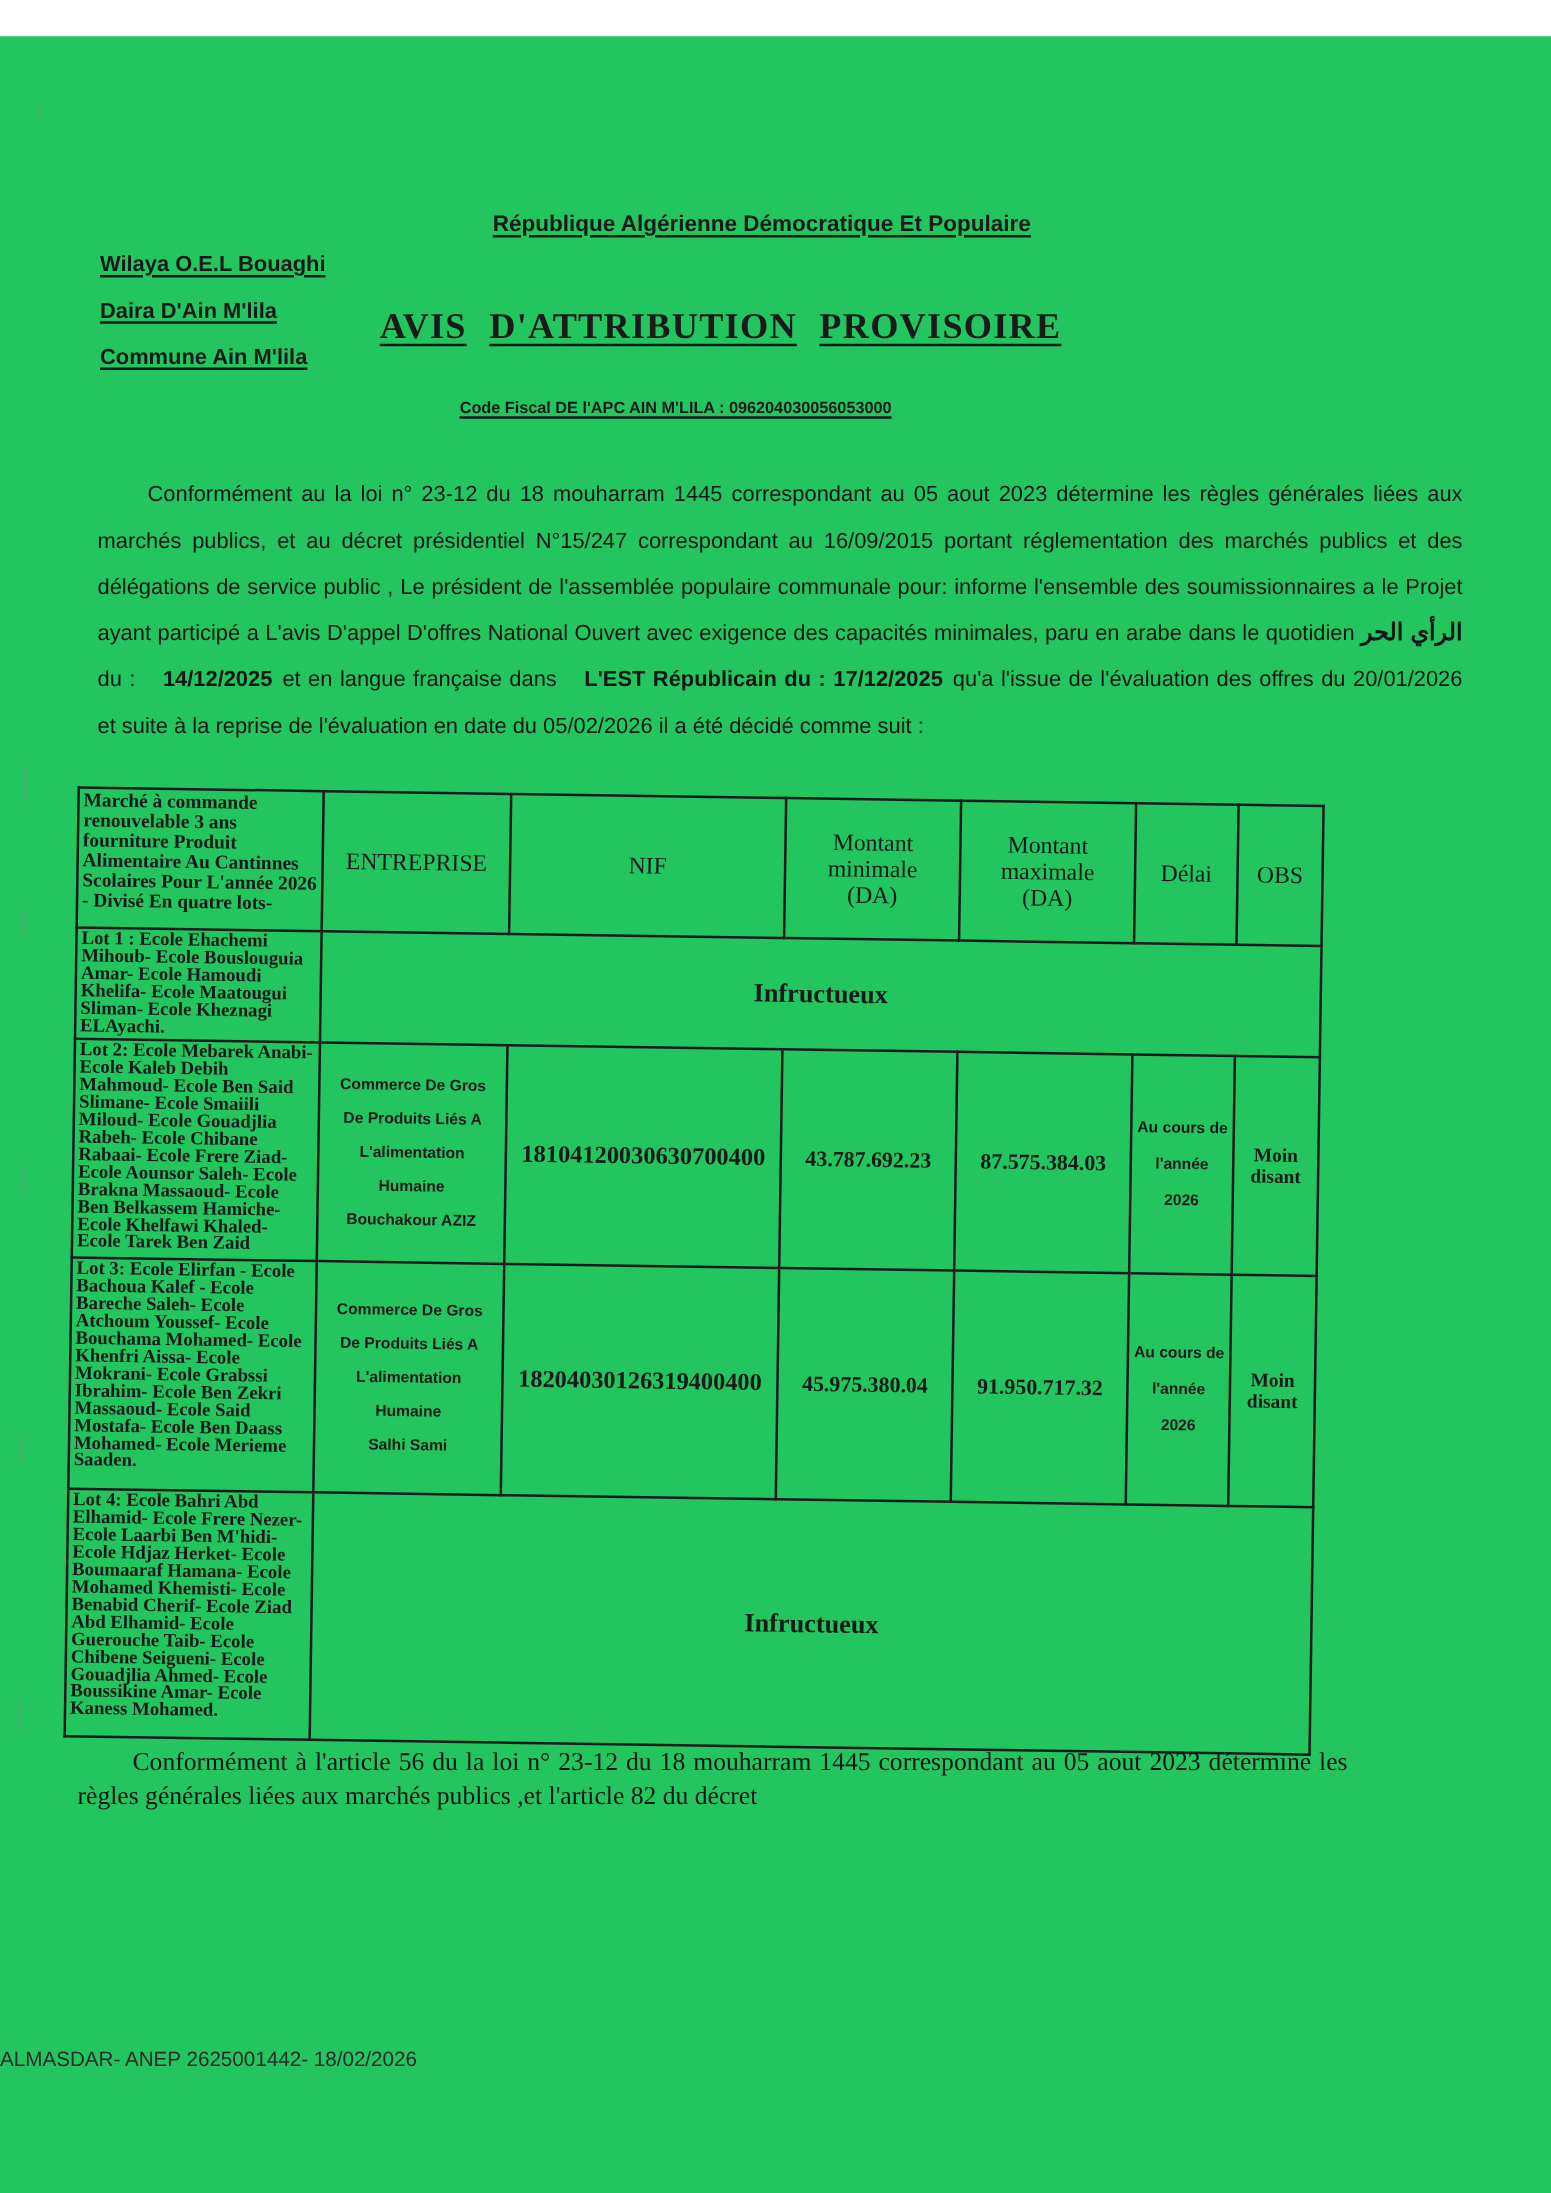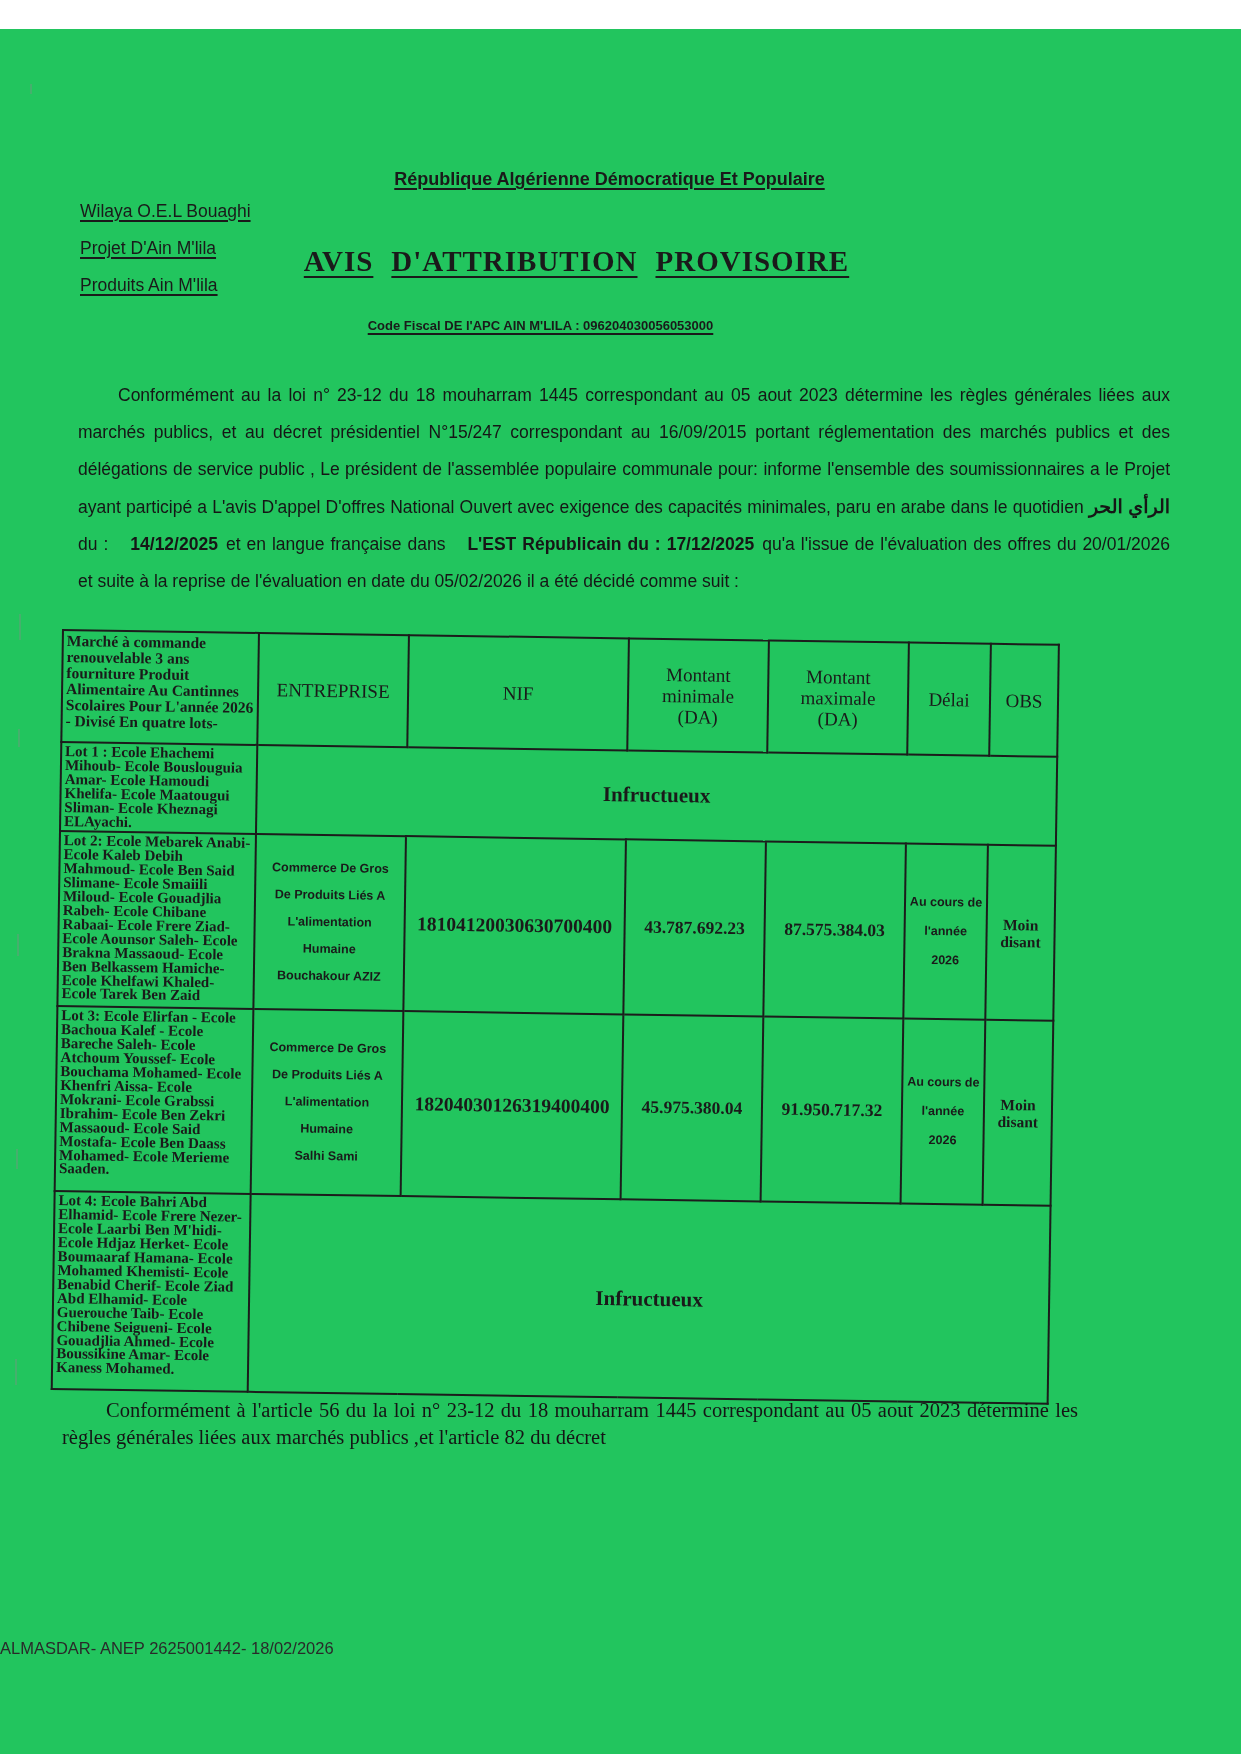--- a/index.html
+++ b/index.html
@@ -10,21 +10,21 @@
   .u { text-decoration:underline; text-underline-offset:3px; text-decoration-thickness:1.5px; }
   .b { font-weight:bold; }
   .pre { white-space:pre-line; }
 
   
   .republic {
     position:absolute; top:140px; left:0; width:100%; padding-right:22px; box-sizing:border-box;
     text-align:center; font-weight:bold; font-size:18px;
   }
   .org-block { position:absolute; top:172px; left:80px; }
-  .org-line { font-weight:normal; font-size:17.5px; margin-bottom:16px; }
+  .org-line { font-weight:bold; font-size:17.5px; margin-bottom:16px; }
   .doc-title {
     position:absolute; top:216px; left:0; width:100%; padding-right:88px; box-sizing:border-box;
     text-align:center; font-family:"Liberation Serif", serif; font-weight:bold;
     font-size:29px; letter-spacing:1px;
   }
   .doc-title .t-part { text-decoration:underline; text-underline-offset:5px; text-decoration-thickness:2px; margin:0 9px; }
   .fiscal {
     position:absolute; top:289px; left:0; width:100%; padding-right:160px; box-sizing:border-box;
     text-align:center; font-weight:bold; font-size:13px;
   }
@@ -99,22 +99,22 @@
   <div class="noise n2"></div>
   <div class="noise n3"></div>
   <div class="noise n4"></div>
   <div class="noise n5"></div>
   <div class="noise n6"></div>
 
   <div class="republic u">République Algérienne Démocratique Et Populaire</div>
 
   <div class="org-block">
     <div class="org-line u">Wilaya O.E.L Bouaghi</div>
-    <div class="org-line u">Projet D'Ain M'lila</div>
-    <div class="org-line u">Produits Ain M'lila</div>
+    <div class="org-line u">Daira D'Ain M'lila</div>
+    <div class="org-line u">Commune Ain M'lila</div>
   </div>
 
   <div class="doc-title"><span class="t-part">AVIS</span><span class="t-part">D'ATTRIBUTION</span><span class="t-part">PROVISOIRE</span></div>
 
   <div class="fiscal u">Code Fiscal DE l'APC AIN M'LILA : 096204030056053000</div>
 
   <div class="intro"><span>Conformément au la loi n° 23-12 du 18 mouharram 1445 correspondant au 05 aout 2023 détermine les règles générales liées aux marchés publics, et au décret présidentiel N°15/247 correspondant au 16/09/2015 portant réglementation des marchés publics et des délégations de service public , Le président de l'assemblée populaire communale pour: informe l'ensemble des soumissionnaires a le Projet ayant participé a L'avis D'appel D'offres National Ouvert avec exigence des capacités minimales, paru en arabe dans le quotidien </span><span class="arabic">الرأي الحر</span><span> du :</span><span class="b gap">14/12/2025</span><span class="gap-s">et en langue française dans</span><span class="b gap">L'EST Républicain du :</span> <span class="b">17/12/2025</span><span class="gap-s">qu'a l'issue de l'évaluation des offres du 20/01/2026 et suite à la reprise de l'évaluation en date du 05/02/2026 il a été décidé comme suit :</span></div>
 
   <table class="attrib">
     <colgroup>

